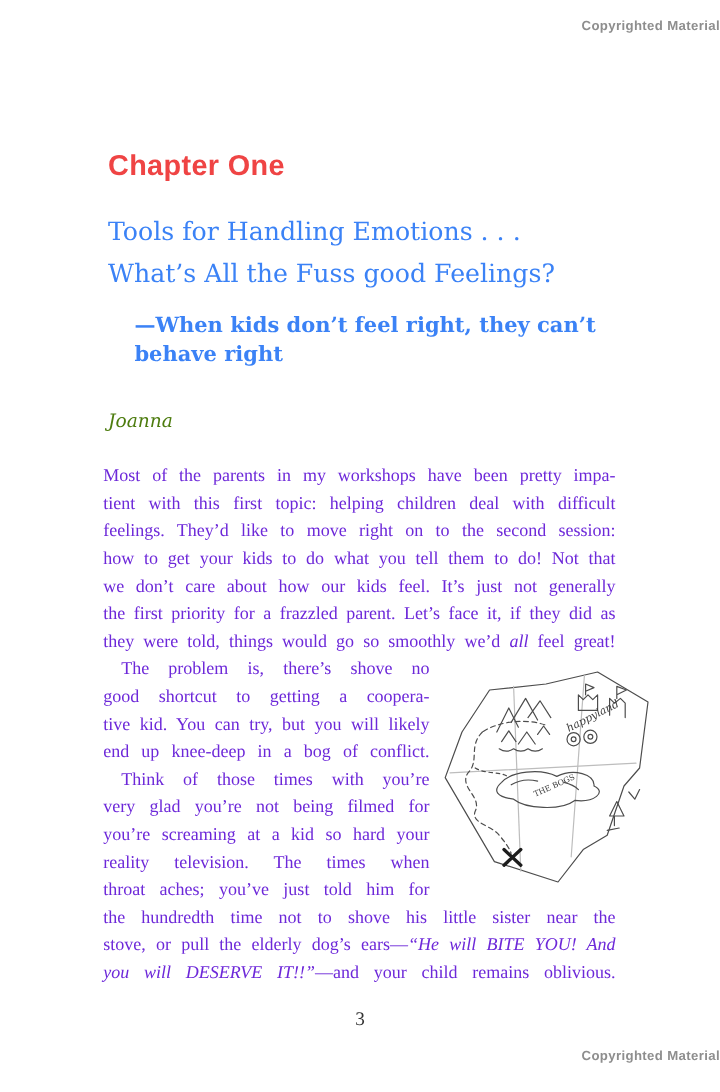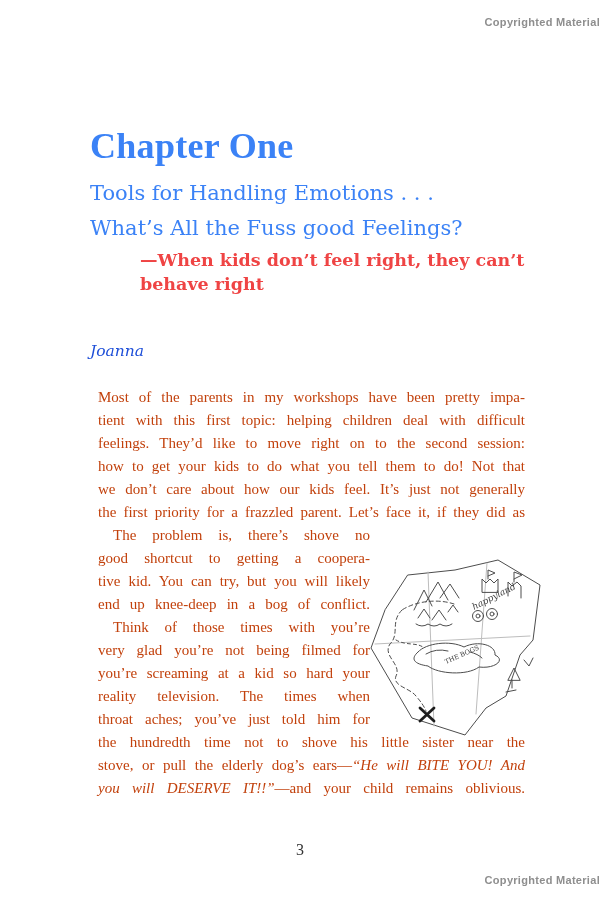--- a/index.html
+++ b/index.html
@@ -10,41 +10,41 @@
   }
   .copyright{
     position:absolute;left:0;width:600px;text-align:right;
     font-family:"Liberation Sans",sans-serif;font-weight:bold;
     font-size:11px;letter-spacing:.3px;color:#8e8e8e;
   }
   .copyright.top{top:16px;}
   .copyright.bottom{top:874px;}
   .chapter-title{
     position:absolute;left:90px;top:125px;
-    font-family:Liberation Serif, serif;font-weight:bold;
-    font-size:36px;color:#3b82f6;letter-spacing:.3px;
+    font-family:Liberation Sans, sans-serif;font-weight:bold;
+    font-size:24px;color:#ef4444;letter-spacing:.3px;
   }
   .subtitle{
     position:absolute;left:90px;top:176px;
     font-family:"DejaVu Serif",serif;font-size:21px;line-height:35px;
     color:#3b82f6;
   }
   .epigraph{
-    position:absolute;left:112px;top:248px;width:390px;
+    position:absolute;left:112px;top:260px;width:390px;
     font-family:"DejaVu Serif",serif;font-weight:bold;
-    font-size:17.5px;line-height:24px;color:#ef4444;margin-left:28px;
+    font-size:17.5px;line-height:24px;color:#3b82f6;
   }
   .author{
     position:absolute;left:90px;top:342px;
     font-family:"DejaVu Serif",serif;font-style:italic;
-    font-size:15.5px;color:#1d4ed8;
+    font-size:15.5px;color:#4d7c0f;
   }
   .body-text{
-    position:absolute;left:98px;top:386px;width:427px;
-    font-size:15px;line-height:23px;color:#c2410c;
+    position:absolute;left:86px;top:386px;width:427px;
+    font-size:15px;line-height:23px;color:#6d28d9;
   }
   .body-text .line{
     height:23px;text-align:justify;text-align-last:justify;
     white-space:nowrap;
   }
   .body-text .line.n{width:272px;}
   .body-text .line.ind{text-indent:15px;}
   .it{font-style:italic;}
   .page-number{
     position:absolute;left:0;width:600px;top:841px;text-align:center;
@@ -79,20 +79,21 @@
 
   <div class="author">Joanna</div>
 
   <div class="body-text">
       <div class="line f"><span>Most of the parents in my workshops have been pretty impa-</span></div>
       <div class="line f"><span>tient with this first topic: helping children deal with difficult</span></div>
       <div class="line f"><span>feelings. They’d like to move right on to the second session:</span></div>
       <div class="line f"><span>how to get your kids to do what you tell them to do! Not that</span></div>
       <div class="line f"><span>we don’t care about how our kids feel. It’s just not generally</span></div>
       <div class="line f"><span>the first priority for a frazzled parent. Let’s face it, if they did as</span></div>
+      <div class="line f"><span>they were told, things would go so smoothly we’d </span><span class="it">all</span><span> feel great!</span></div>
       <div class="line n ind"><span>The problem is, there’s shove no</span></div>
       <div class="line n"><span>good shortcut to getting a coopera-</span></div>
       <div class="line n"><span>tive kid. You can try, but you will likely</span></div>
       <div class="line n"><span>end up knee-deep in a bog of conflict.</span></div>
       <div class="line n ind"><span>Think of those times with you’re</span></div>
       <div class="line n"><span>very glad you’re not being filmed for</span></div>
       <div class="line n"><span>you’re screaming at a kid so hard your</span></div>
       <div class="line n"><span>reality television. The times when</span></div>
       <div class="line n"><span>throat aches; you’ve just told him for</span></div>
       <div class="line f"><span>the hundredth time not to shove his little sister near the</span></div>

